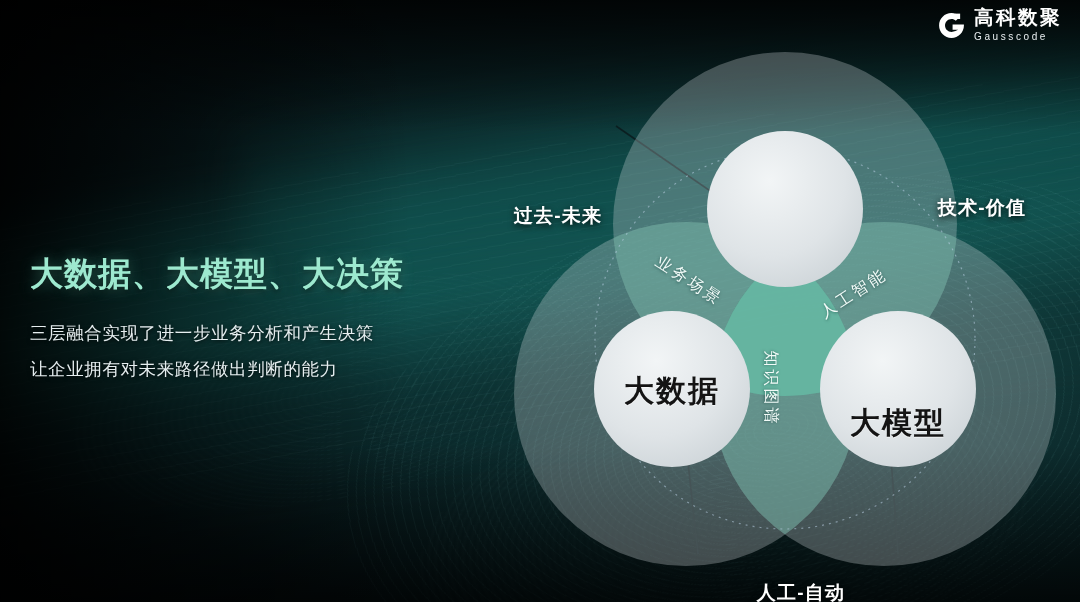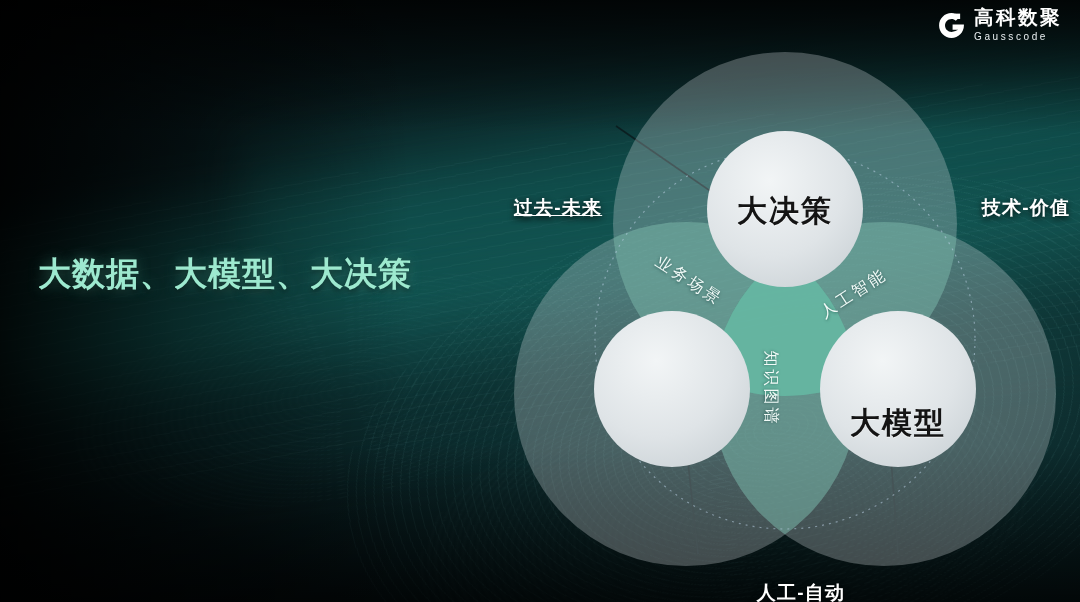--- a/index.html
+++ b/index.html
@@ -94,21 +94,21 @@
   }
   .vig{
     position:absolute; inset:0;
     background:
       linear-gradient(90deg,rgba(0,0,0,.88) 0%,rgba(0,0,0,.42) 17%,rgba(0,0,0,0) 38%),
       linear-gradient(0deg,rgba(0,0,0,.72) 0%,rgba(0,0,0,0) 26%),
       linear-gradient(180deg,rgba(0,0,0,.80) 0%,rgba(0,0,0,0) 22%);
   }
 
   
-  .copy{ position:absolute; left:30px; top:252px; width:430px;margin-left:8px; }
+  .copy{ position:absolute; left:30px; top:252px; width:430px; }
   .headline{
     font-size:33px; font-weight:700; letter-spacing:1px;
     color:#9de9cf;
     text-shadow:0 0 14px rgba(110,225,195,.40), 0 2px 6px rgba(0,0,0,.75);
     white-space:nowrap;
   }
   .sub{
     margin-top:18px;
     font-size:17.5px; font-weight:400; letter-spacing:.6px;
     color:#e6eef0; line-height:2.08;
@@ -179,20 +179,24 @@
       <rect x="62" y="6" width="20" height="20" fill="#ffffff"></rect>
     </svg>
     <div class="logo-txt">
       <div class="logo-cn">高科数聚</div>
       <div class="logo-en">Gausscode</div>
     </div>
   </div>
 
   <div class="copy">
     <div class="headline">大数据、大模型、大决策</div>
+    <div class="sub">
+      <div>三层融合实现了进一步业务分析和产生决策</div>
+      <div>让企业拥有对未来路径做出判断的能力</div>
+    </div>
   </div>
 
   <div class="venn">
     <svg viewBox="0 0 590 560" preserveAspectRatio="none">
       <defs>
         <radialGradient id="gInner" cx="40%" cy="32%" r="78%">
           <stop offset="0%" stop-color="#f2f5f6"></stop>
           <stop offset="62%" stop-color="#dfe4e7"></stop>
           <stop offset="100%" stop-color="#ccd3d7"></stop>
         </radialGradient>
@@ -241,25 +245,25 @@
 
       <circle cx="295" cy="325" r="190" fill="none" stroke="#b9cfe4" stroke-opacity=".55" stroke-width="1.2" stroke-dasharray="2 5"></circle>
 
       <g>
         <circle cx="295" cy="195" r="78" fill="url(#gInner)"></circle>
         <circle cx="182" cy="375" r="78" fill="url(#gInner)"></circle>
         <circle cx="408" cy="375" r="78" fill="url(#gInner)"></circle>
       </g>
     </svg>
 
-    <div class="lbl" style="left:295px; top:197px;">大决策</div>
+    <div class="lbl" style="left:182px; top:377px;">大数据</div>
     <div class="lbl" style="left:408px; top:377px;margin-top:32px;">大模型</div>
 
     <div class="ilbl" style="left:167px; top:236px; transform:rotate(33deg); transform-origin:left center;">业务场景</div>
     <div class="ilbl" style="left:332px; top:290px; transform:rotate(-33deg); transform-origin:left center;">人工智能</div>
     <div class="ilbl" style="left:280px; top:326px; transform:rotate(90deg); transform-origin:left center;">知识图谱</div>
 
-    <div class="olbl" style="left:68px; top:194px;text-decoration:underline;">过去-未来</div>
-    <div class="olbl" style="left:536px; top:194px;">技术-价值</div>
+    <div class="olbl" style="left:68px; top:202px;">过去-未来</div>
+    <div class="olbl" style="left:492px; top:194px;">技术-价值</div>
     <div class="olbl" style="left:311px; top:531px;margin-top:48px;">人工-自动</div>
   </div>
 
 </div>
 
 </body></html>

